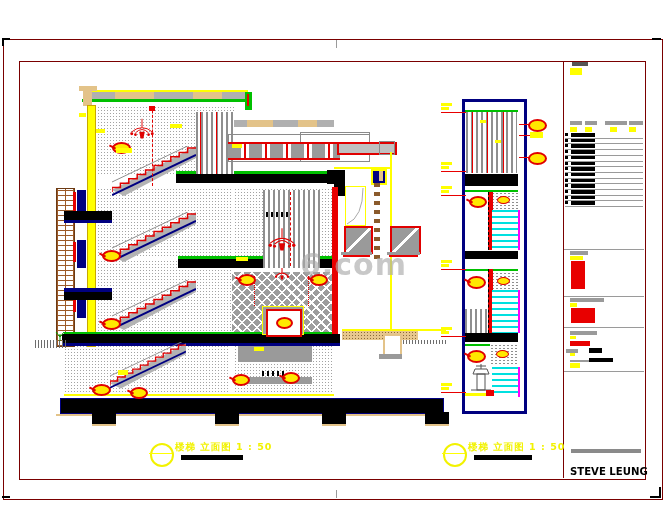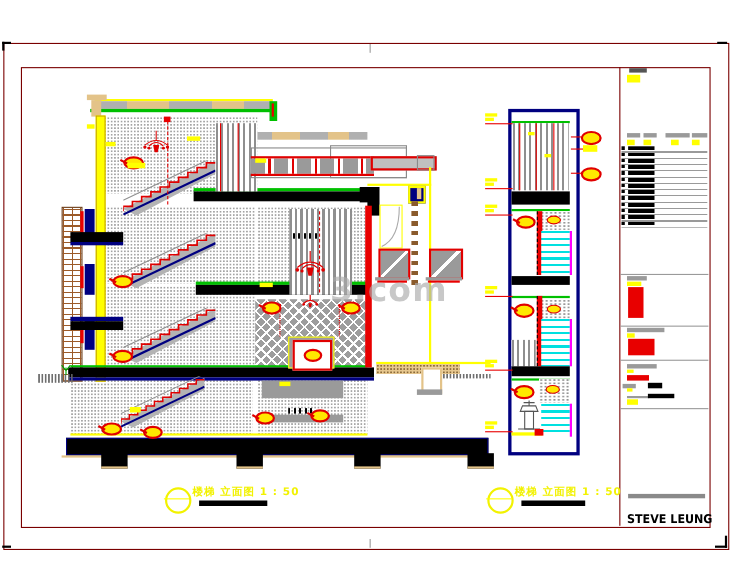--- a/index.html
+++ b/index.html
@@ -39,21 +39,21 @@
   <div class="abs blk" style="left:2px;top:38px;width:2px;height:8px;"></div>
   <div class="abs blk" style="left:2px;top:496px;width:8px;height:2px;"></div>
   <div class="abs blk" style="left:650px;top:496px;width:11px;height:2px;"></div>
   <div class="abs blk" style="left:659px;top:487px;width:2px;height:11px;"></div>
   <div class="abs blk" style="left:652px;top:38px;width:9px;height:2px;"></div>
   <div class="abs gry" style="left:336px;top:40px;width:1px;height:8px;"></div>
   <div class="abs gry" style="left:336px;top:490px;width:1px;height:8px;"></div>
   <div class="abs" style="left:19px;top:61px;width:625px;height:417px;border:1px solid #7a0000;"></div>
   <div class="abs" style="left:563px;top:61px;width:1px;height:417px;background:#7a0000;"></div>
 
-  <div class="abs" style="left:300px;top:247px;font-size:30px;font-weight:bold;color:rgba(170,170,170,.65);z-index:6;letter-spacing:1px;"><span>3.com</span></div>
+  <div class="abs" style="left:300px;top:247px;font-size:30px;font-weight:bold;color:rgba(170,170,170,.65);z-index:6;letter-spacing:1px;"><span>6.com</span></div>
 
   <div class="abs stip" style="left:94px;top:106px;width:140px;height:70px;"></div>
   <div class="abs stip" style="left:94px;top:188px;width:138px;height:70px;"></div>
   <div class="abs stip" style="left:94px;top:260px;width:138px;height:72px;"></div>
   <div class="abs stip" style="left:64px;top:345px;width:166px;height:50px;"></div>
   <div class="abs stip" style="left:234px;top:345px;width:100px;height:50px;"></div>
   <div class="abs stip" style="left:234px;top:188px;width:98px;height:70px;"></div>
   <div class="abs diam" style="left:232px;top:272px;width:101px;height:61px;"></div>
 
   <div class="abs yel" style="left:86px;top:90px;width:162px;height:2px;"></div>

